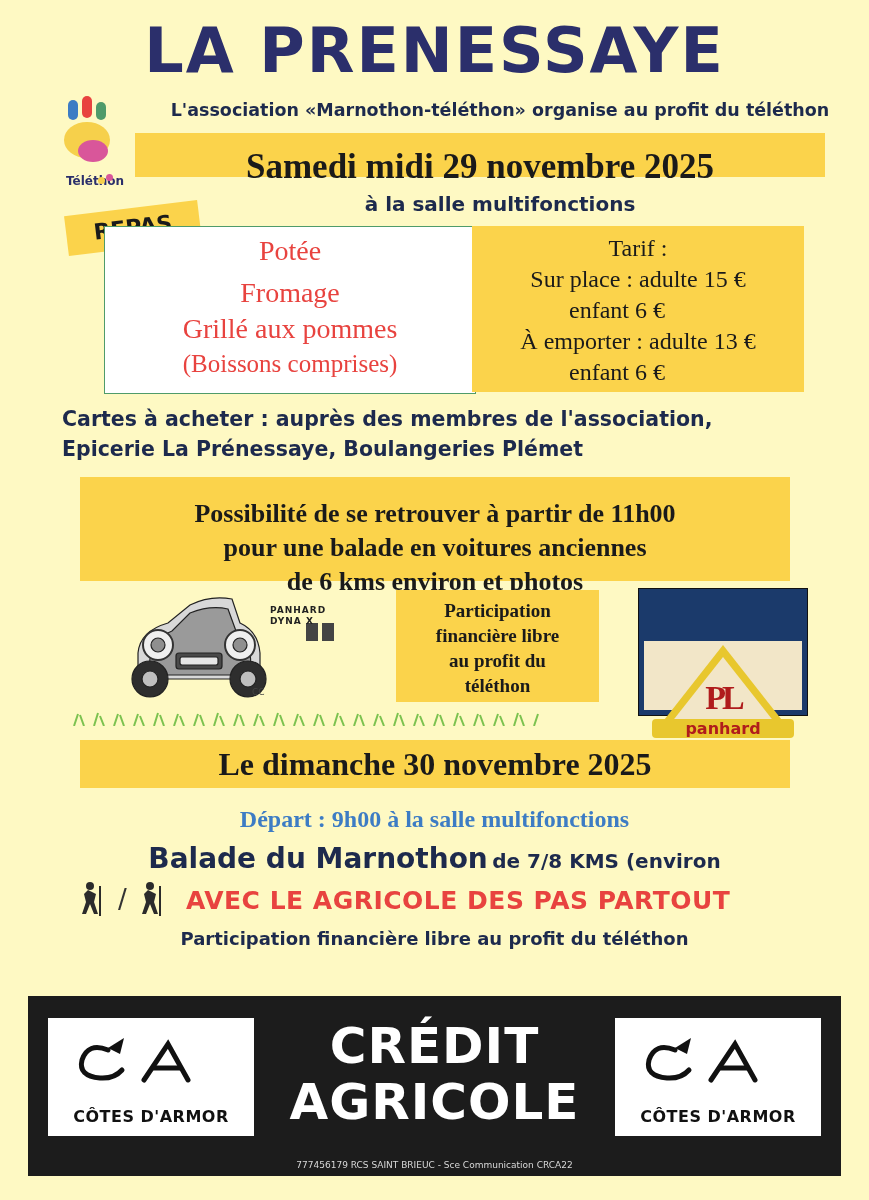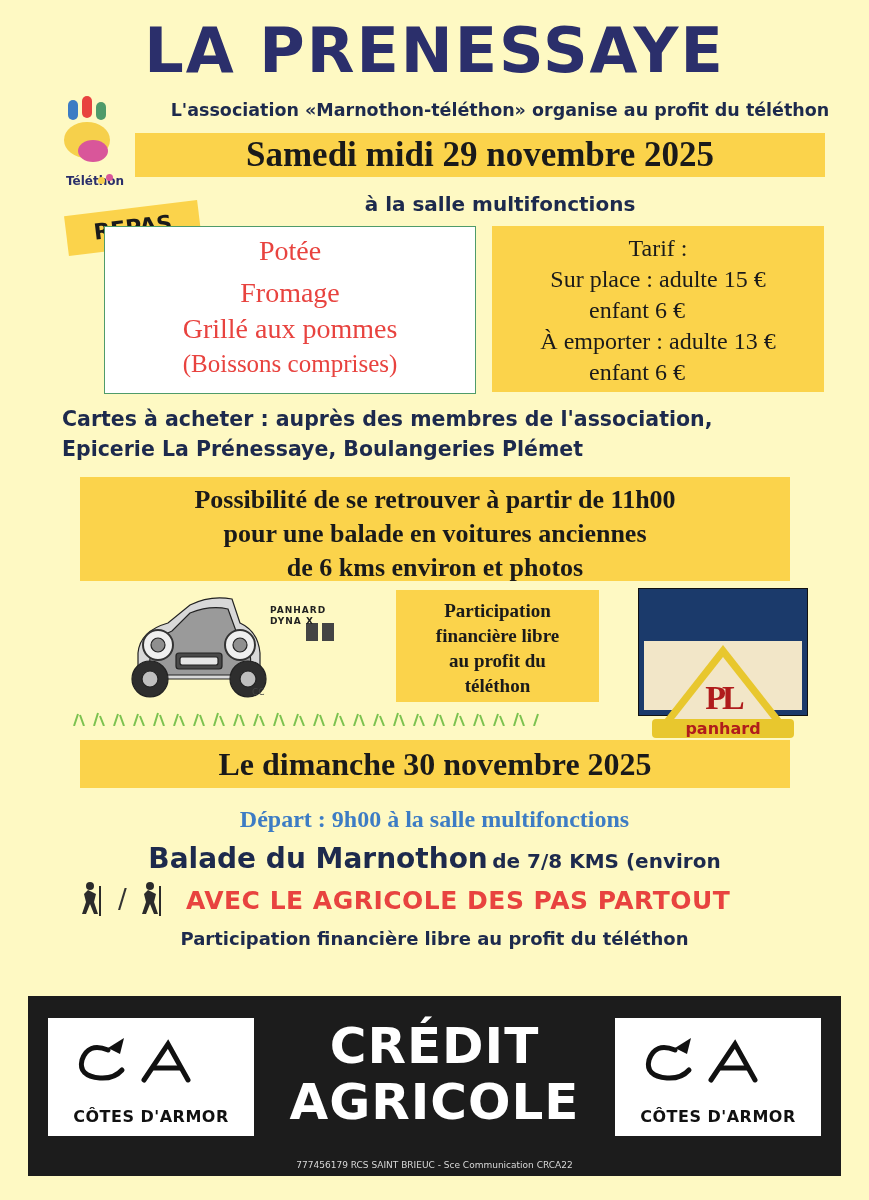--- a/index.html
+++ b/index.html
@@ -88,20 +88,21 @@
     background: #fbd34b;
   }
   .band-date span {
     display: block;
     text-align: center;
     line-height: 44px;
     font-family: "Liberation Serif", serif;
     font-weight: bold;
     font-size: 35px;
     color: #1a1a1a;
+    margin-top: 12px;
   }
 
   .salle {
     position: absolute;
     top: 192px;
     left: 180px;
     width: 640px;
     text-align: center;
     font-family: "DejaVu Sans", sans-serif;
     font-weight: bold;
@@ -151,21 +152,21 @@
   }
   .menu-note {
     font-size: 25px;
     line-height: 34px;
   }
   .menu-grille { font-size: 28px; line-height: 36px; }
 
   
   .tarif-box {
     position: absolute;
-    left: 492px;
+    left: 472px;
     top: 226px;
     width: 332px;
     height: 166px;
     background: #fbd34b;
   }
   .tarif-box div {
     font-family: "Liberation Serif", serif;
     font-size: 24px;
     color: #1a1a1a;
     text-align: center;
@@ -197,21 +198,21 @@
     background: #fbd34b;
   }
   .band-balade div {
     text-align: center;
     font-family: "Liberation Serif", serif;
     font-weight: bold;
     font-size: 26px;
     line-height: 34px;
     color: #1a1a1a;
   }
-  .band-balade .l1 { padding-top: 6px; }
+  .band-balade .l1 { padding-top: 20px; }
 
   
   .car-area {
     position: absolute;
     left: 120px;
     top: 583px;
     width: 260px;
     height: 130px;
   }
   .car-label {

